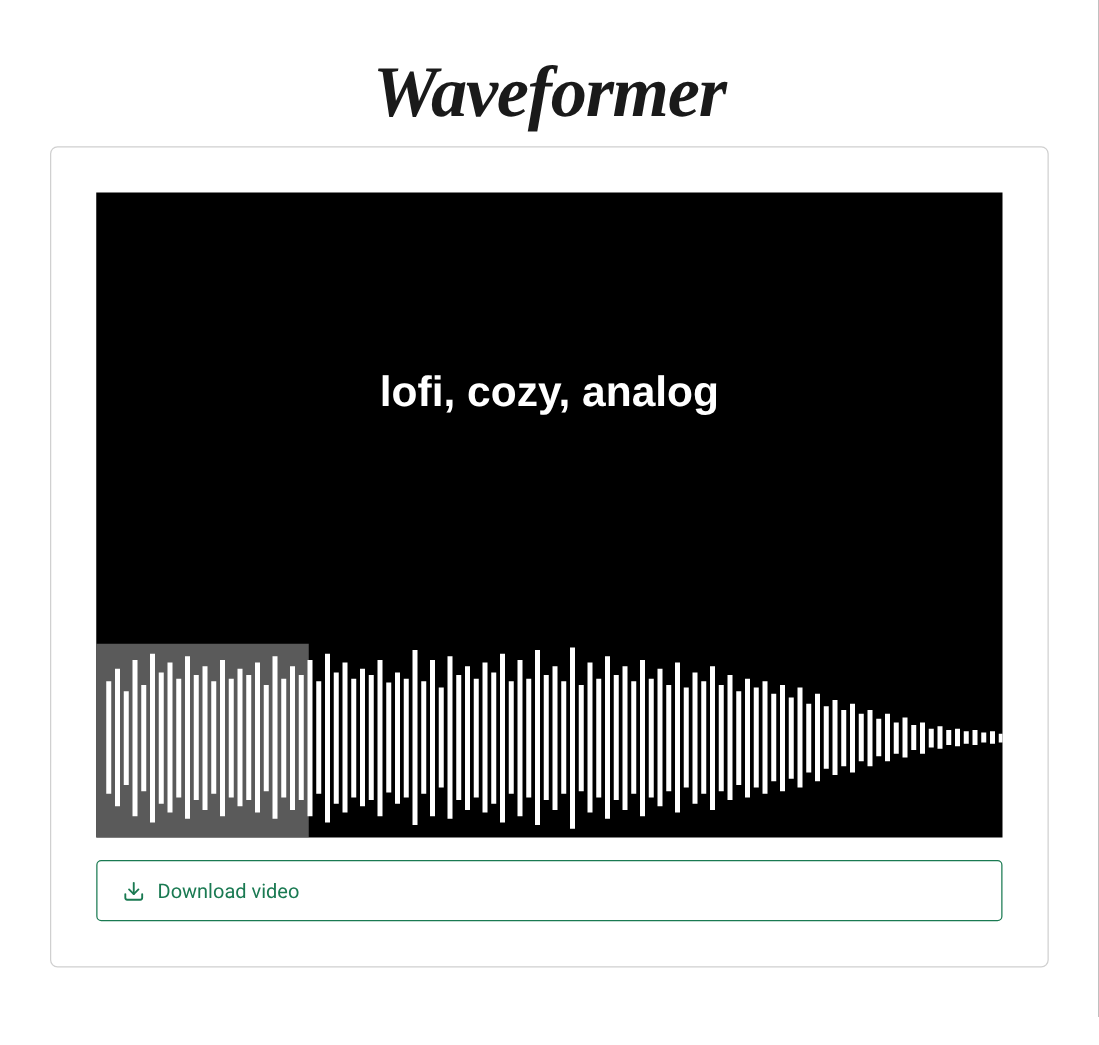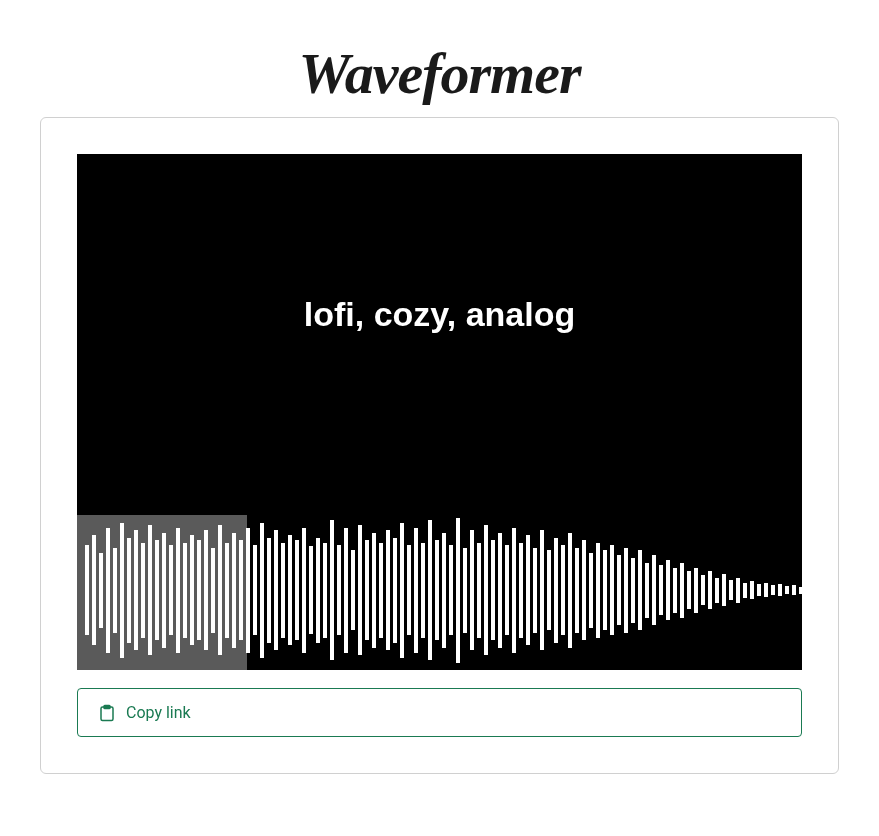--- a/index.html
+++ b/index.html
@@ -235,19 +235,20 @@
           <div class="bar" style="height: 7px;"></div>
           <div class="bar" style="height: 8px;"></div>
           <div class="bar" style="height: 6px;"></div>
           <div class="bar" style="height: 7px;"></div>
         </div>
     </div>
   </div>
   <div class="button-row">
     <button class="btn">
       <svg viewBox="0 0 24 24" fill="none" stroke="currentColor" stroke-width="2" stroke-linecap="round" stroke-linejoin="round">
-        <path d="M16 4h2a2 2 0 0 1 2 2v14a2 2 0 0 1-2 2H6a2 2 0 0 1-2-2V6a2 2 0 0 1 2-2h2"></path>
-        <rect x="8" y="2" width="8" height="4" rx="1" ry="1" fill="currentColor"></rect>
+        <path d="M21 15v4a2 2 0 0 1-2 2H5a2 2 0 0 1-2-2v-4"></path>
+        <polyline points="7 10 12 15 17 10"></polyline>
+        <line x1="12" y1="15" x2="12" y2="3"></line>
       </svg>
-      <span>Copy link</span>
+      <span>Download video</span>
     </button>
   </div>
 </div>
 
 </body></html>

